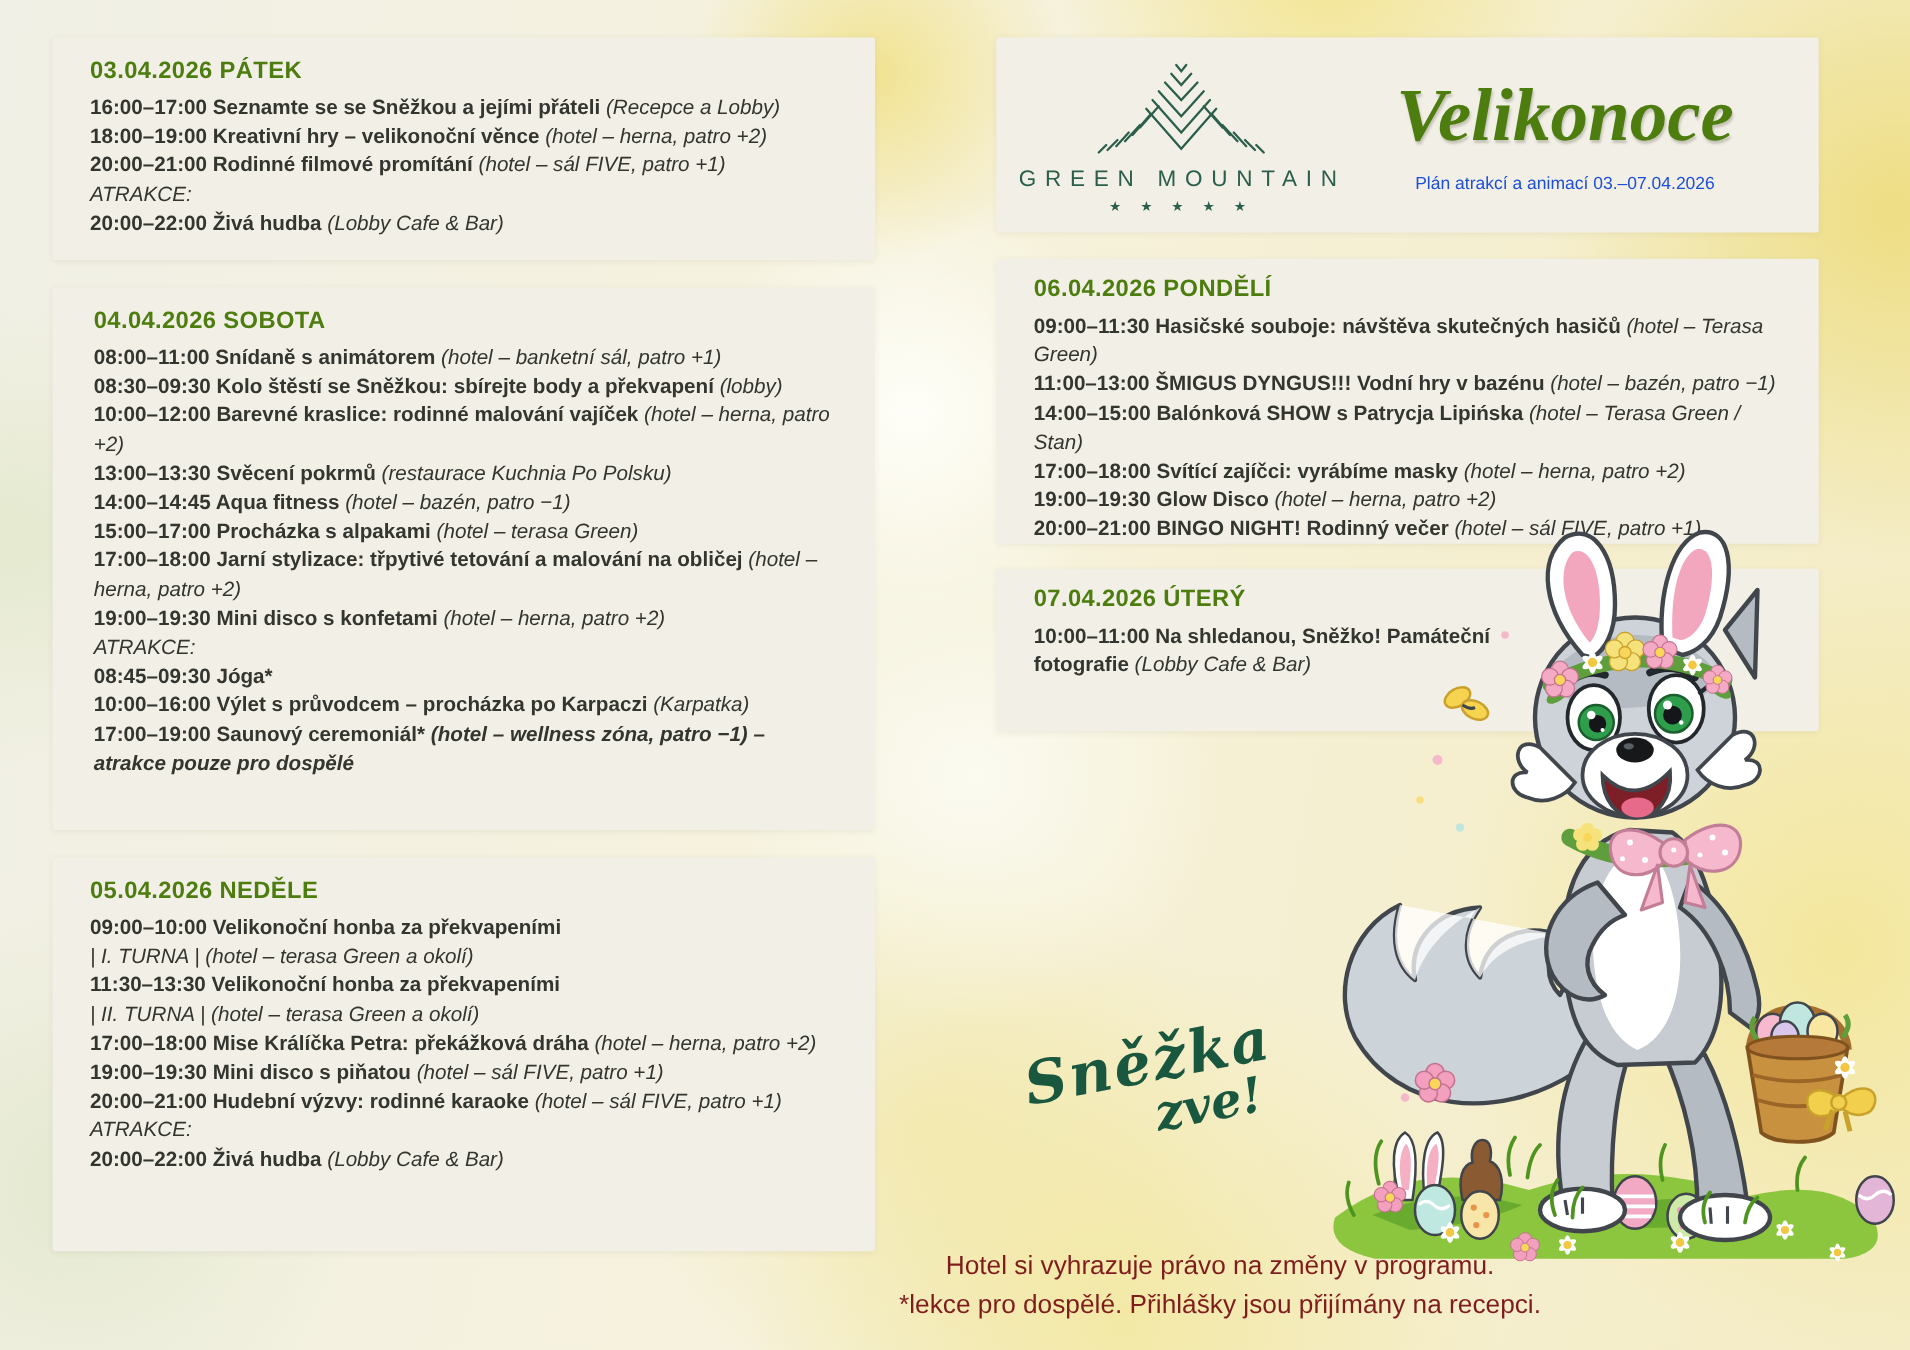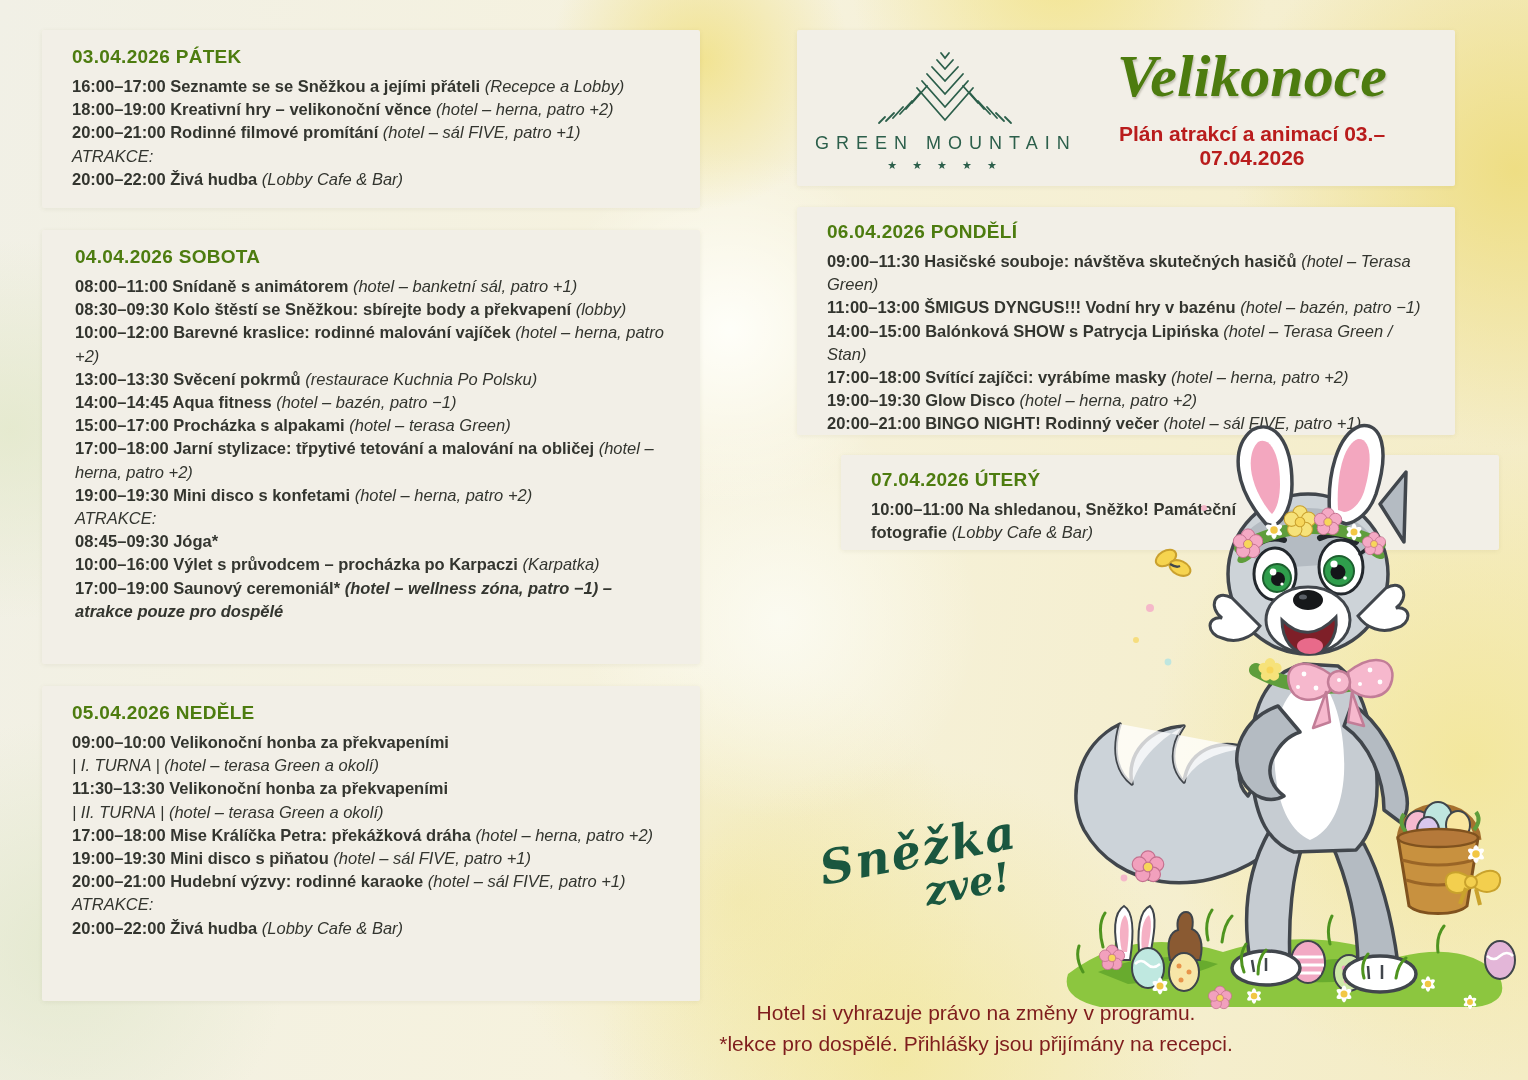--- a/index.html
+++ b/index.html
@@ -29,36 +29,36 @@
     margin:0 0 7px 0;font-size:19px;font-weight:700;color:#4d7c0f;letter-spacing:0.3px;
   }
   .line{font-size:16.5px;line-height:23.2px;color:#33352f;}
   .sg-b{font-weight:700;}
   .sg-i{font-style:italic;font-weight:400;}
   .sg-bi{font-weight:700;font-style:italic;}
   #card-patek  {left:42px; top:30px;  width:658px; height:178px;}
   #card-sobota {left:42px; top:230px; width:658px; height:434px;padding-left:33px;}
   #card-nedele {left:42px; top:686px; width:658px; height:315px;}
   #card-pondeli{left:797px;top:207px; width:658px; height:228px;padding-top:14px;}
-  #card-utery  {left:841px;top:455px; width:658px; height:95px;padding-top:14px;}
+  #card-utery  {left:797px;top:455px; width:658px; height:130px;padding-top:14px;}
   #card-utery .lines{max-width:438px;}
   #card-header{
     left:797px;top:30px;width:658px;height:156px;
     display:flex;align-items:center;padding:10px 18px;
   }
   .logo-block{width:260px;text-align:center;flex-shrink:0;}
   .brand-name{font-size:18px;letter-spacing:7px;color:#2c5f4b;margin-top:2px;white-space:nowrap;}
   .brand-stars{font-size:11px;letter-spacing:6px;color:#2c5f4b;margin-top:5px;}
   .title-block{flex:1;text-align:center;padding-right:8px;}
   .main-title{
     font-family:"Liberation Serif",serif;font-style:italic;font-weight:700;
     font-size:60px;color:#4d7c0f;line-height:1;margin:0;
     text-shadow:1px 2px 2px rgba(60,60,30,0.25);
   }
-  .sub-title{font-size:21px;font-weight:700;color:#b91c1c;margin-top:16px;}
+  .sub-title{font-size:14px;font-weight:400;color:#1d4ed8;margin-top:16px;}
   #footer{
     position:absolute;left:716px;top:997px;width:520px;text-align:center;z-index:6;
     color:#7f1d1d;font-size:21px;line-height:31px;
   }
   #snezka-script{
     position:absolute;left:822px;top:822px;z-index:6;
     transform:rotate(-11deg);color:#1a573f;
     font-family:"DejaVu Serif",serif;font-style:italic;font-weight:700;
   }
   #snezka-script .l1{font-size:47px;letter-spacing:2px;}

